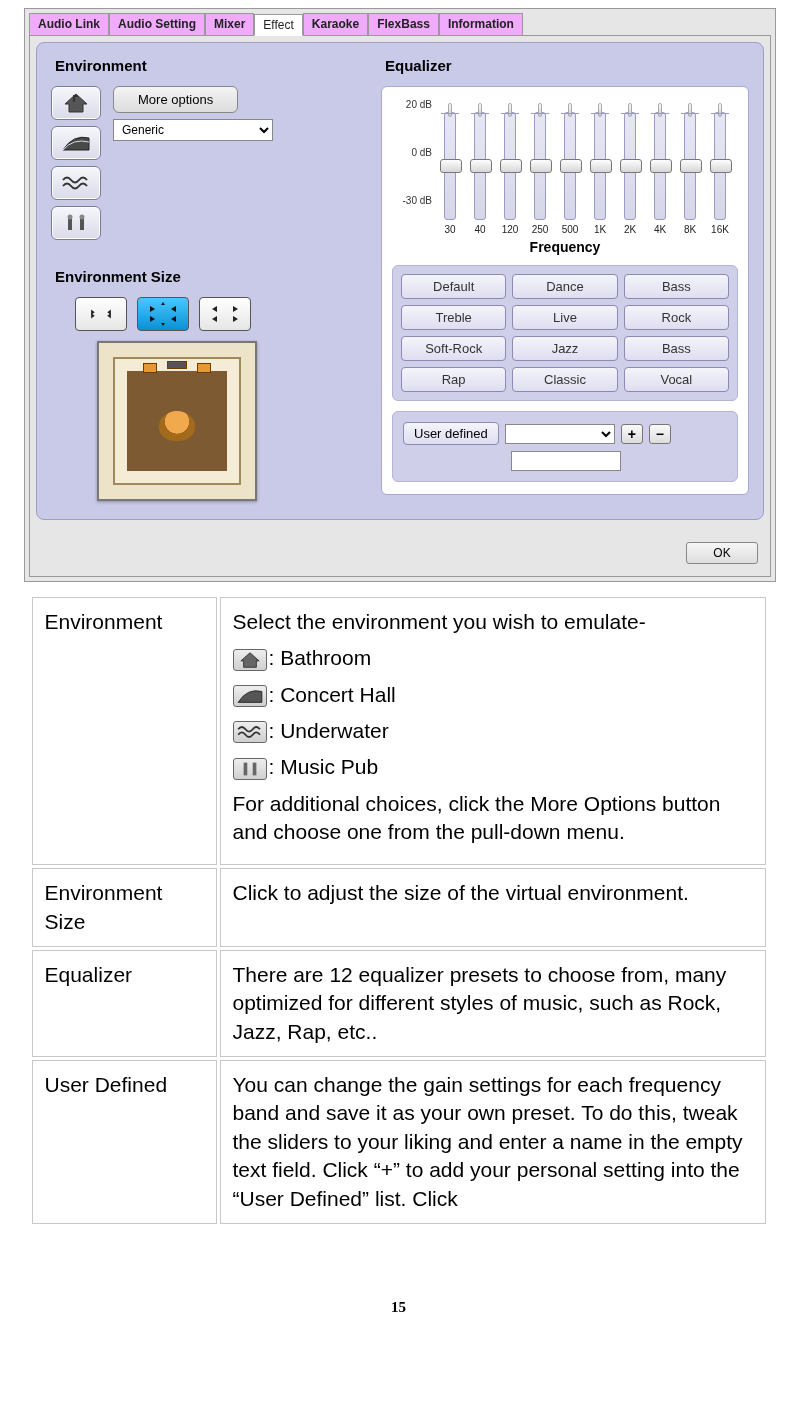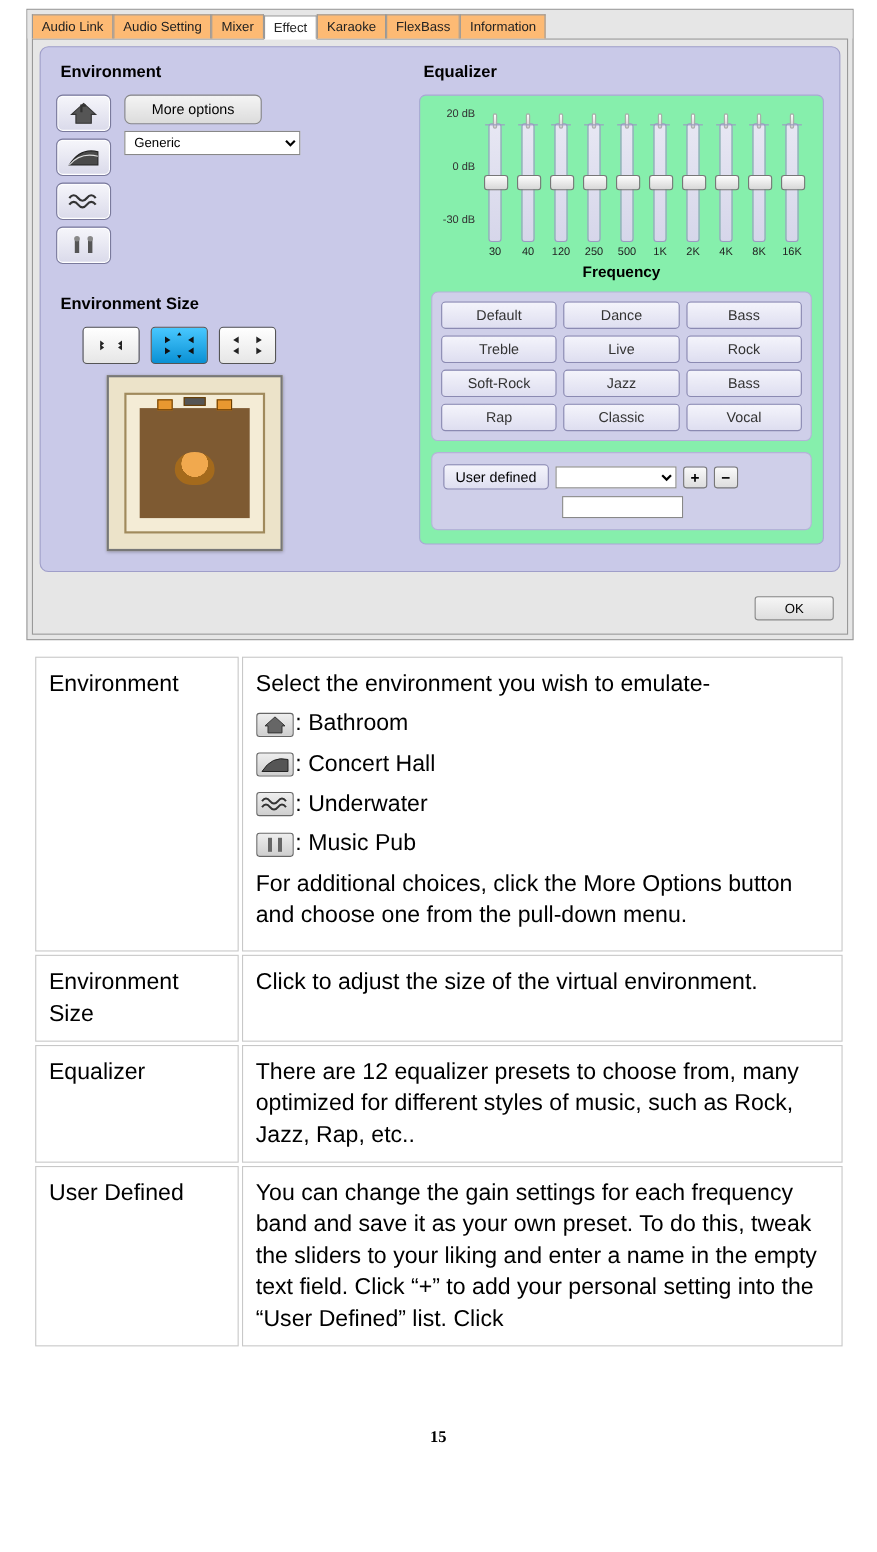--- a/index.html
+++ b/index.html
@@ -51,24 +51,25 @@
     display:flex;
     padding: 4px 4px 0 4px;
     background:#e6e6e6;
     font-size:12px;
     gap:0;
   }
   .tab {
     padding: 3px 8px;
     border:1px solid #999;
     border-bottom:none;
-    background:#fdba74;
+    background:#f0abfc;
     margin-right:0;
     cursor:pointer;
     color:#222;
+    font-weight:bold;
   }
   .tab.active {
     background:#fff;
     font-weight:normal;
     border-bottom:1px solid #fff;
     position:relative;
     top:1px;
   }
   .tab-body {
     border:1px solid #999;
@@ -153,21 +154,21 @@
     position:absolute; width:36px; height:30px;
     left:calc(50% - 18px); top:calc(50% - 10px);
     background:radial-gradient(circle at 50% 35%, #f1a94e 0 45%, #a46a1c 46% 100%);
     border-radius:50% 50% 45% 45%;
   }
   .room-speaker{ position:absolute; width:14px; height:10px; background:#e89830; border:1px solid #6b3e00;}
   .rs1{ top:20px; left:44px;} .rs2{ top:20px; right:44px;}
   .rs3{ top:18px; left:calc(50% - 10px); width:20px; height:8px; background:#555;}
   
   .eq-pane {
-    background:#86efac;
+    background:#ffffff;
     border:1px solid #a9a8d4;
     border-radius:6px;
     padding:10px 10px 12px 10px;
   }
   .eq-sliders {
     display:flex;
     align-items:flex-end;
     gap:2px;
     padding:4px 0 2px 44px;
     position:relative;

